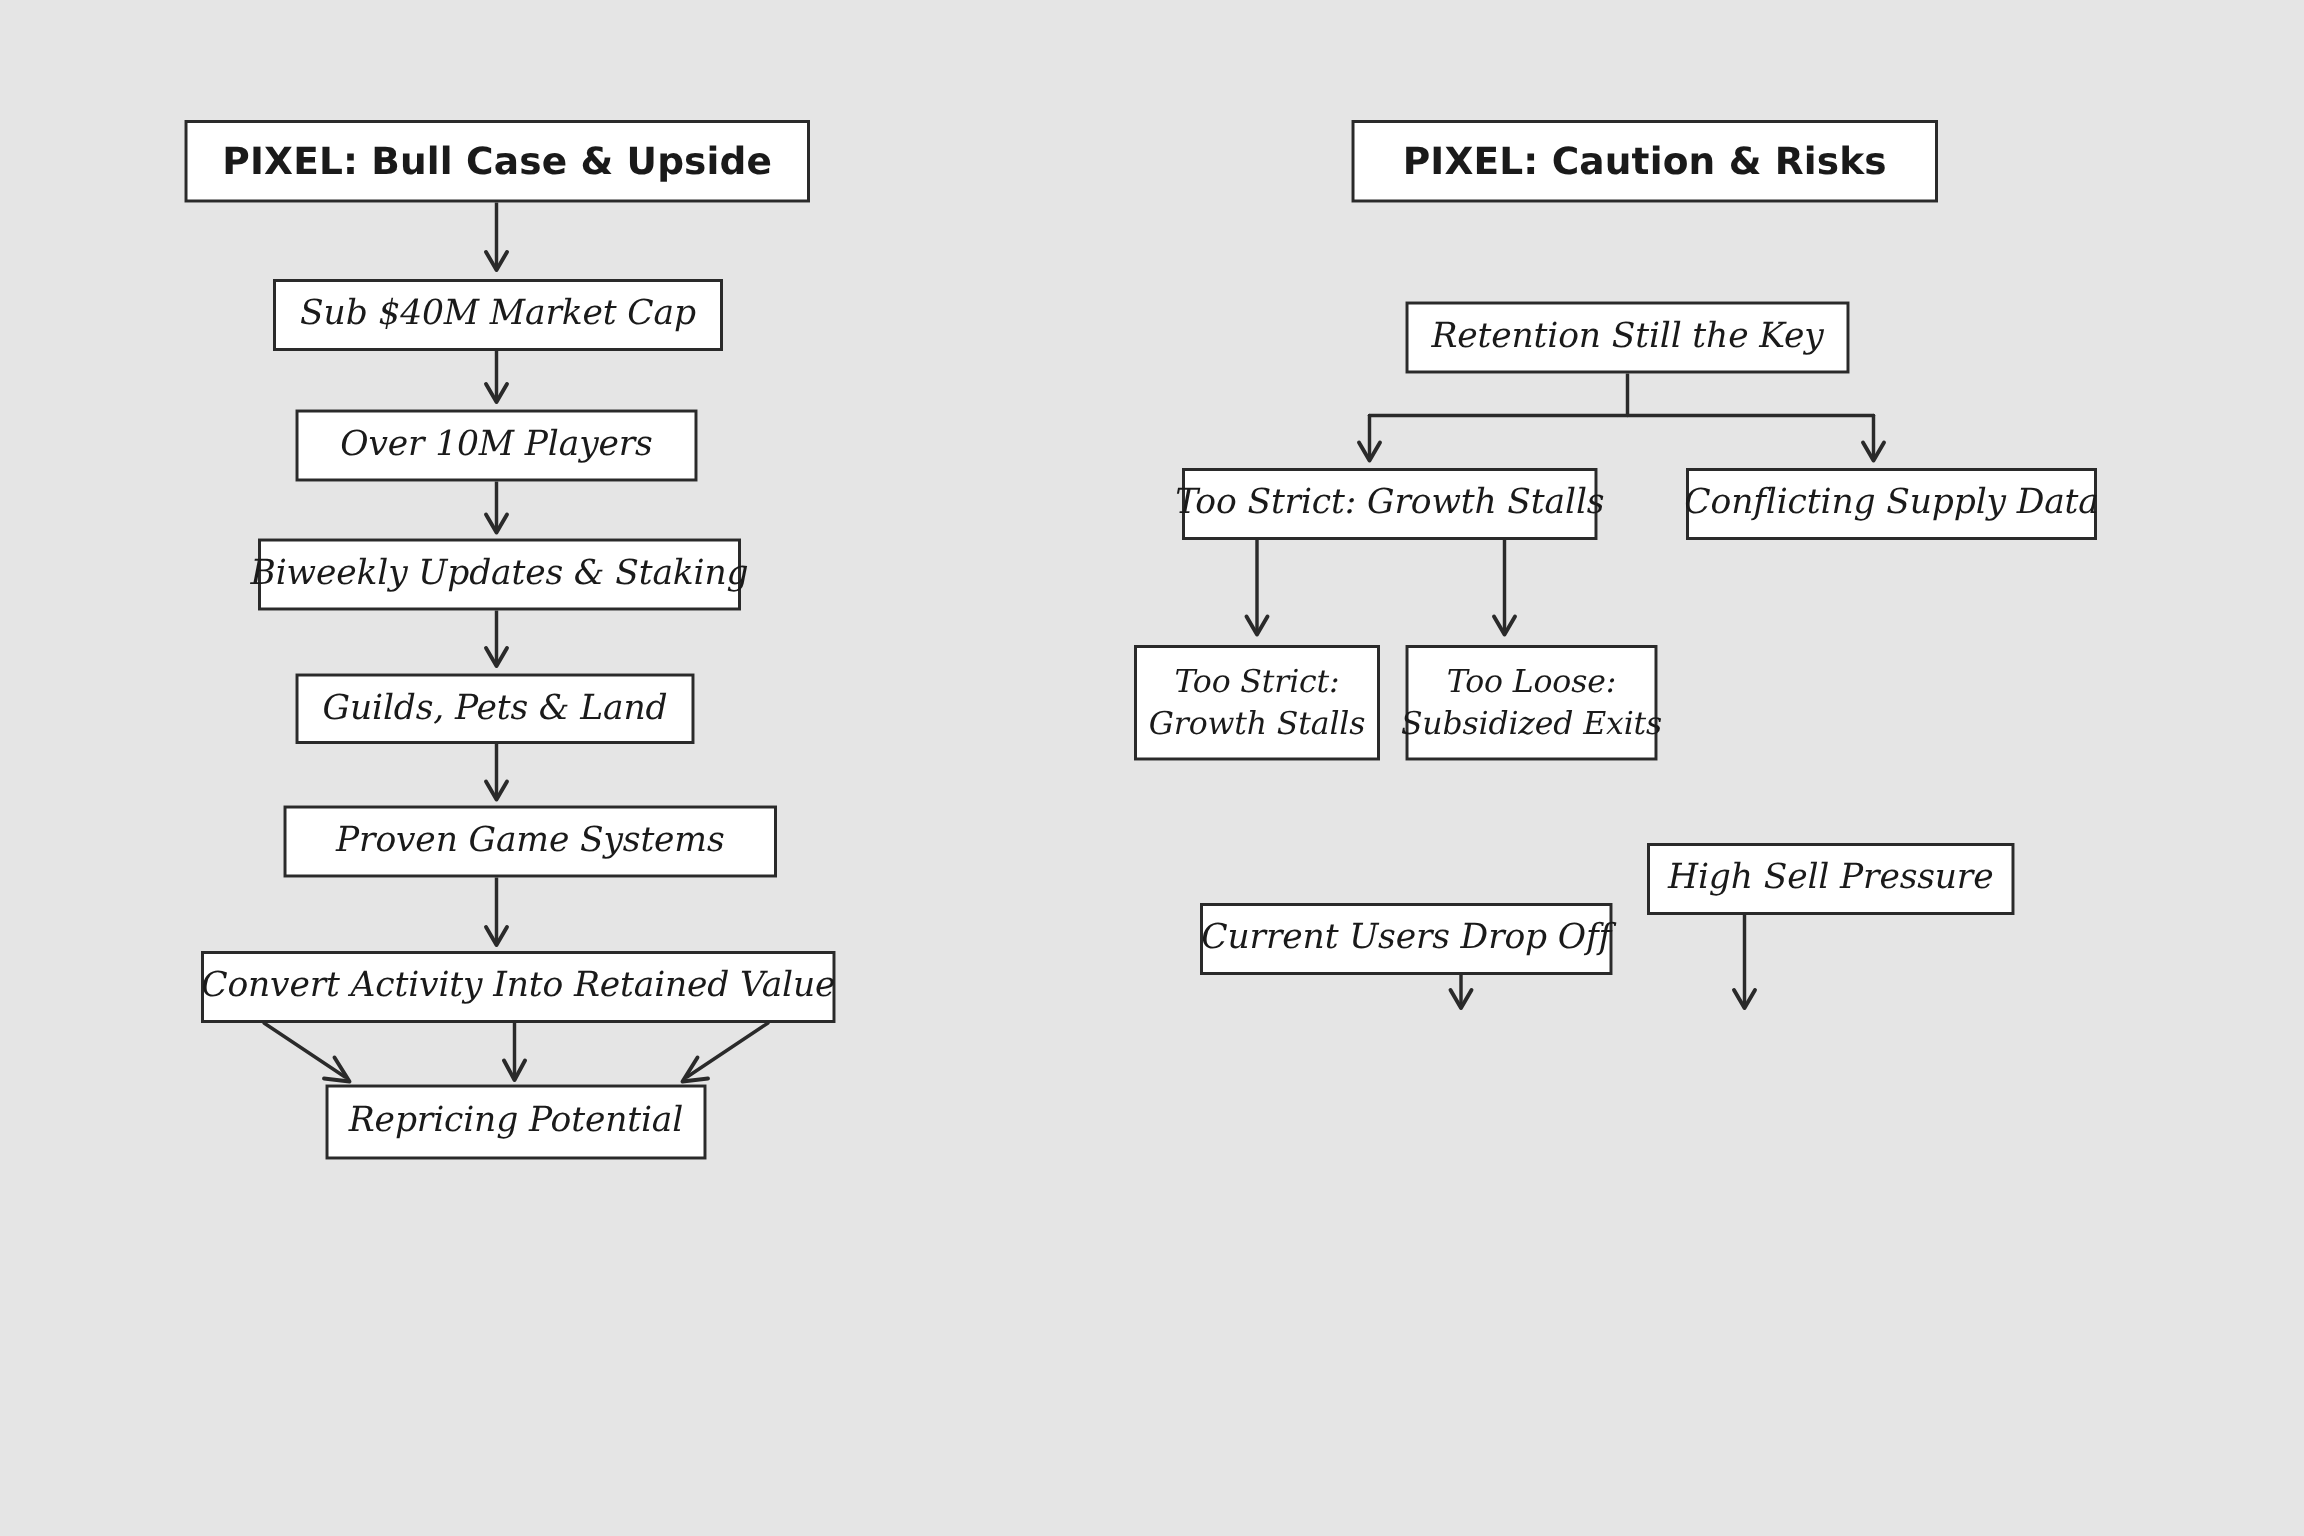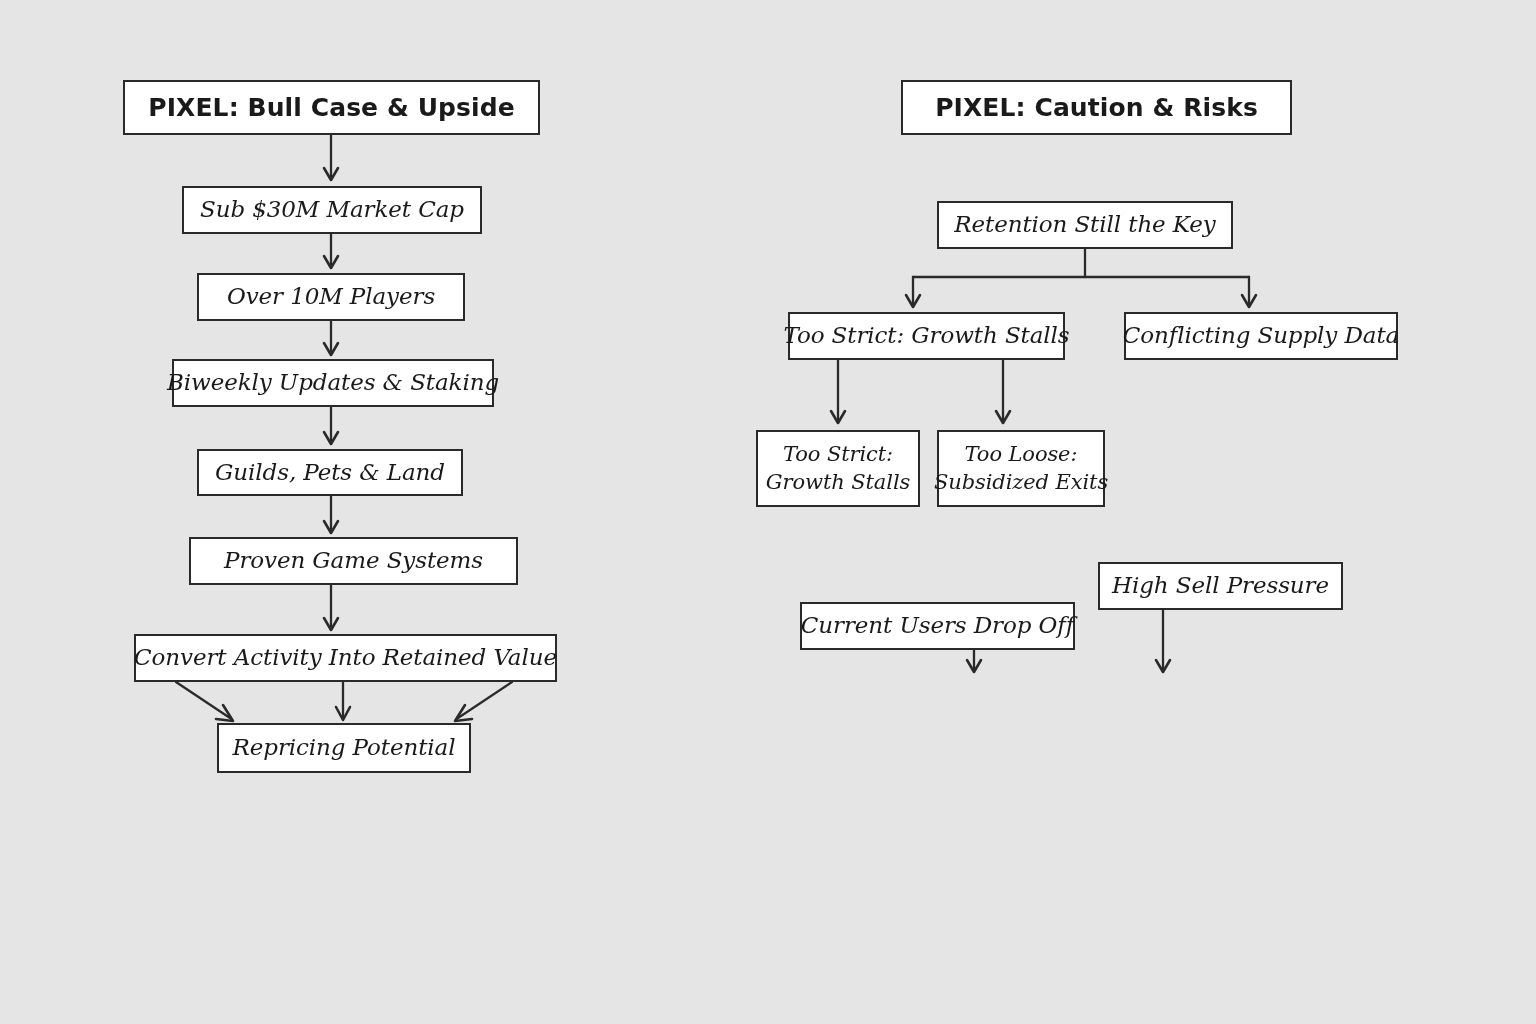--- a/index.html
+++ b/index.html
@@ -141,21 +141,21 @@
       <path class="ed" d="M1163 610 L1163 671"></path>
       <path class="ah" d="M1156 660 L1163 672 L1170 660"></path>
     </g>
   </svg>
 
   <div class="node title" style="left:123px; top:80px; width:417px; height:55px;">
     <span class="ln">PIXEL: Bull Case &amp; Upside</span>
   </div>
 
   <div class="node body" style="left:182px; top:186px; width:300px; height:48px;">
-    <span class="ln">Sub $30M Market Cap</span>
+    <span class="ln">Sub $40M Market Cap</span>
   </div>
 
   <div class="node body" style="left:197px; top:273px; width:268px; height:48px;justify-content:center;">
     <span class="ln">Over 10M Players</span>
   </div>
 
   <div class="node body" style="left:172px; top:359px; width:322px; height:48px;">
     <span class="ln">Biweekly Updates &amp; Staking</span>
   </div>
 

